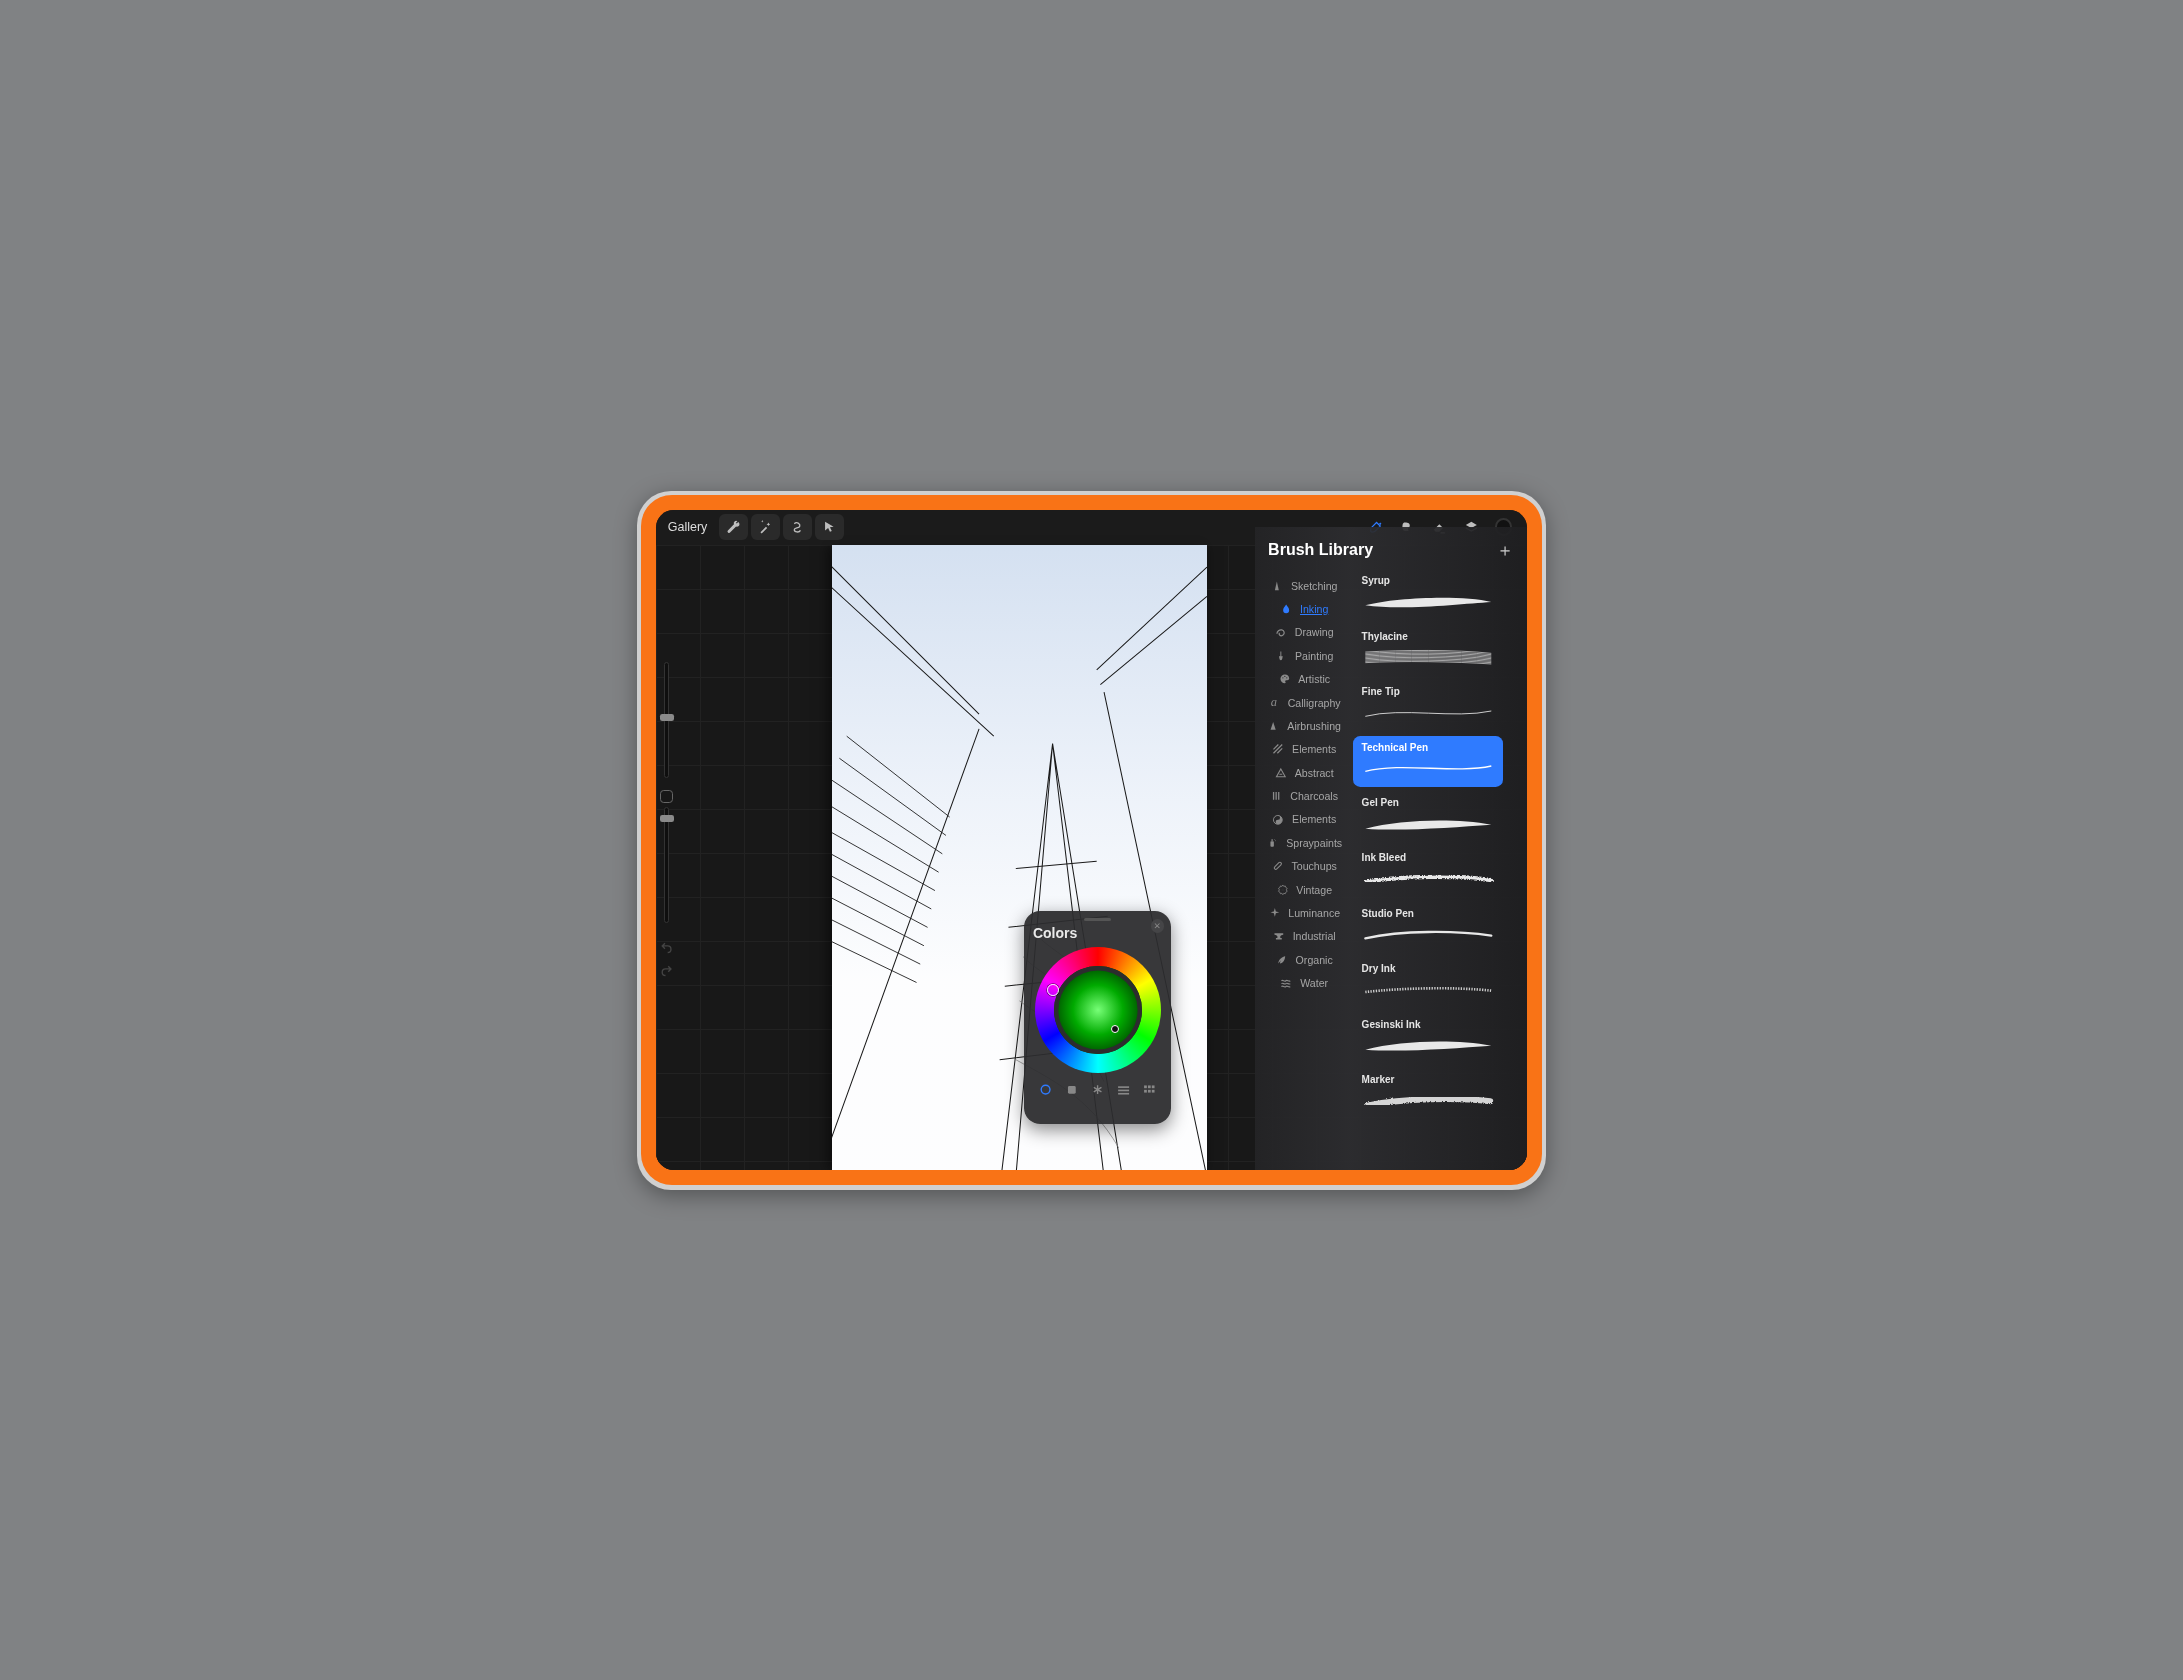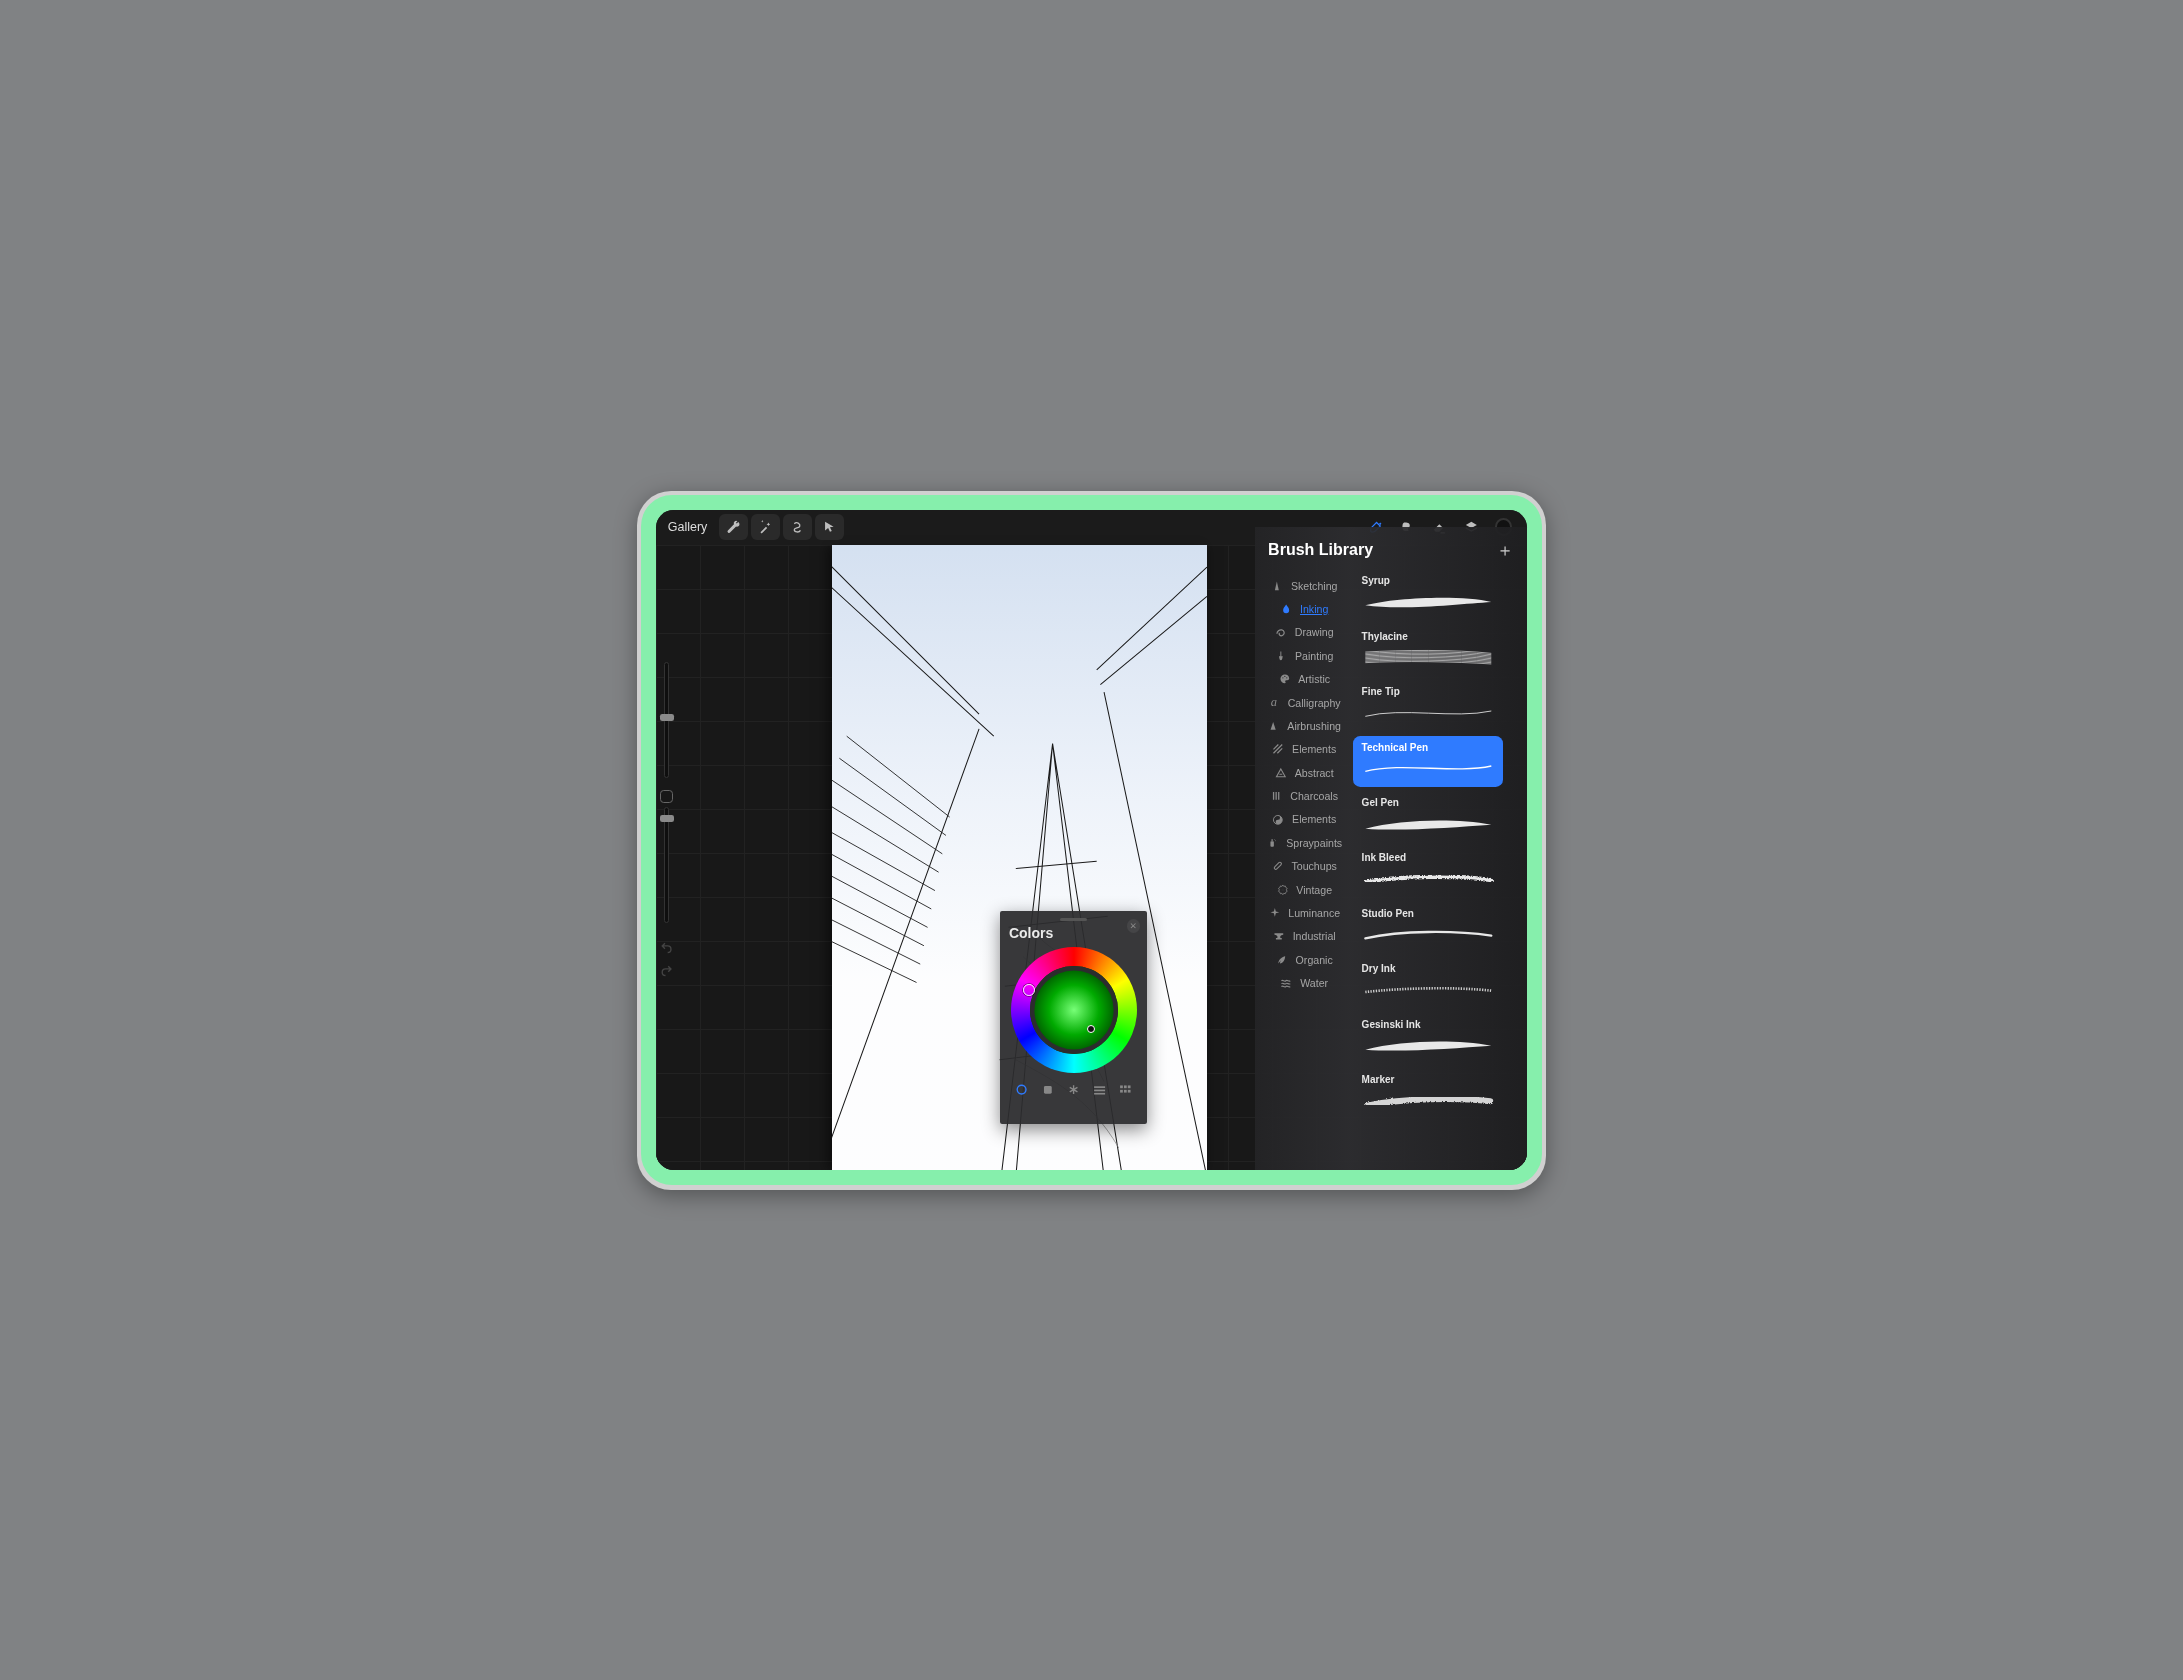--- a/index.html
+++ b/index.html
@@ -5,21 +5,21 @@
   * { margin: 0; padding: 0; box-sizing: border-box; font-family: -apple-system, BlinkMacSystemFont, "Segoe UI", Helvetica, Arial, sans-serif; }
   body { background: #808284; display:flex; align-items:center; justify-content:center; height:100vh; }
   .device {
     width: 909px; height: 699px;
     background: #d0d0d0;
     border-radius: 34px;
     padding: 4.4px;
     box-shadow: 0 5.9px 22px rgba(0,0,0,0.35);
     position: relative;
   }
-  .device-inner { width:100%; height:100%; background:#86efac; border-radius:31px; padding:14.7px; }
+  .device-inner { width:100%; height:100%; background:#f97316; border-radius:31px; padding:14.7px; }
   .screen { width:100%; height:100%; background:#1a1a1a; border-radius:17.6px; overflow:hidden; position:relative; }
 
   
   .topbar { height:35px; display:flex; align-items:center; padding:0 7.3px; background:#1b1b1bcc; position:relative; z-index:5; }
   .topbar .tool-btn { width:29px; height:26.4px; border-radius:5.9px; display:flex; align-items:center; justify-content:center; margin-right:2.9px; cursor:pointer; }
   .topbar .tool-btn.dark { background:#2a2a2a; }
   .topbar .gallery { color:#ddd; font-size:12.5px; font-weight:500; margin-right:7.3px; padding:2.9px 4.4px; cursor:pointer; }
   .topbar .spacer { flex:1; }
   .topbar .tool-right { width:32px; height:32px; display:flex; align-items:center; justify-content:center; cursor:pointer; }
   .icon { width:14.7px; height:14.7px; color:#bdbdbd; }
@@ -33,21 +33,21 @@
   .canvas-lines { position:absolute; inset:0; }
 
   
   .left-rail { position:absolute; left:0; top:117px; width:20.6px; height:316px; display:flex; flex-direction:column; align-items:center; z-index:4; }
   .slider-track { width:5.1px; height:117px; background:#0f0f0f; border-radius:2.9px; border:0.7px solid #333; position:relative; margin-bottom:7.3px; }
   .slider-thumb { position:absolute; left:-4.4px; width:13.2px; height:7.3px; background:#8a8a8a; border-radius:2.2px; }
   .rail-btn { width:13.2px; height:13.2px; border:1.5px solid #666; border-radius:3.7px; margin:4.4px 0; }
   .rail-icon { width:13.2px; height:13.2px; color:#444; margin-top:10.3px; }
 
   
-  .colors-panel { position:absolute; left:344px; top:366px; width:147px; height:213px; background:#2c2c2ef0; border-radius:2px; z-index:6; padding:7.3px 8.8px 5.9px 8.8px; box-shadow:0 5.9px 17.6px rgba(0,0,0,.45); }
+  .colors-panel { position:absolute; left:368px; top:366px; width:147px; height:213px; background:#2c2c2ef0; border-radius:16px; z-index:6; padding:7.3px 8.8px 5.9px 8.8px; box-shadow:0 5.9px 17.6px rgba(0,0,0,.45); }
   .colors-panel .drag-pill { width:26.4px; height:2.9px; background:#555; border-radius:1.5px; margin:0 auto 4.4px; }
   .colors-panel h2 { color:#eaeaea; font-size:14px; font-weight:700; }
   .colors-panel .close { position:absolute; right:7.3px; top:8.8px; width:13.2px; height:13.2px; border-radius:50%; background:#454547; color:#888; font-size:8.8px; display:flex; align-items:center; justify-content:center; cursor:pointer; }
   .wheel-wrap { display:flex; justify-content:center; margin-top:5.9px; }
   .wheel { width:126px; height:126px; border-radius:50%; background:conic-gradient(red,yellow,lime,cyan,blue,magenta,red); position:relative; }
   .wheel-inner { position:absolute; inset:19px; border-radius:50%; background:radial-gradient(circle at 50% 50%, #7f7 0%, #0a0 40%, #000 100%); box-shadow: inset 0 0 0 4.4px #2c2c2e; }
   .wheel-ring-cursor { position:absolute; left:12.5px; top:37px; width:11.7px; height:11.7px; border:1.8px solid #fff; border-radius:50%; box-shadow:0 0 0 0.7px #0008; }
   .wheel-inner-cursor { position:absolute; left:57px; bottom:20.6px; width:8.8px; height:8.8px; border:1.5px solid #fff; border-radius:50%; background:#111; }
   .color-tabs { display:flex; justify-content:space-between; margin-top:7.3px; padding:0 2.9px; }
   .color-tab { width:19px; height:19px; display:flex; align-items:center; justify-content:center; color:#888; cursor:pointer; }

